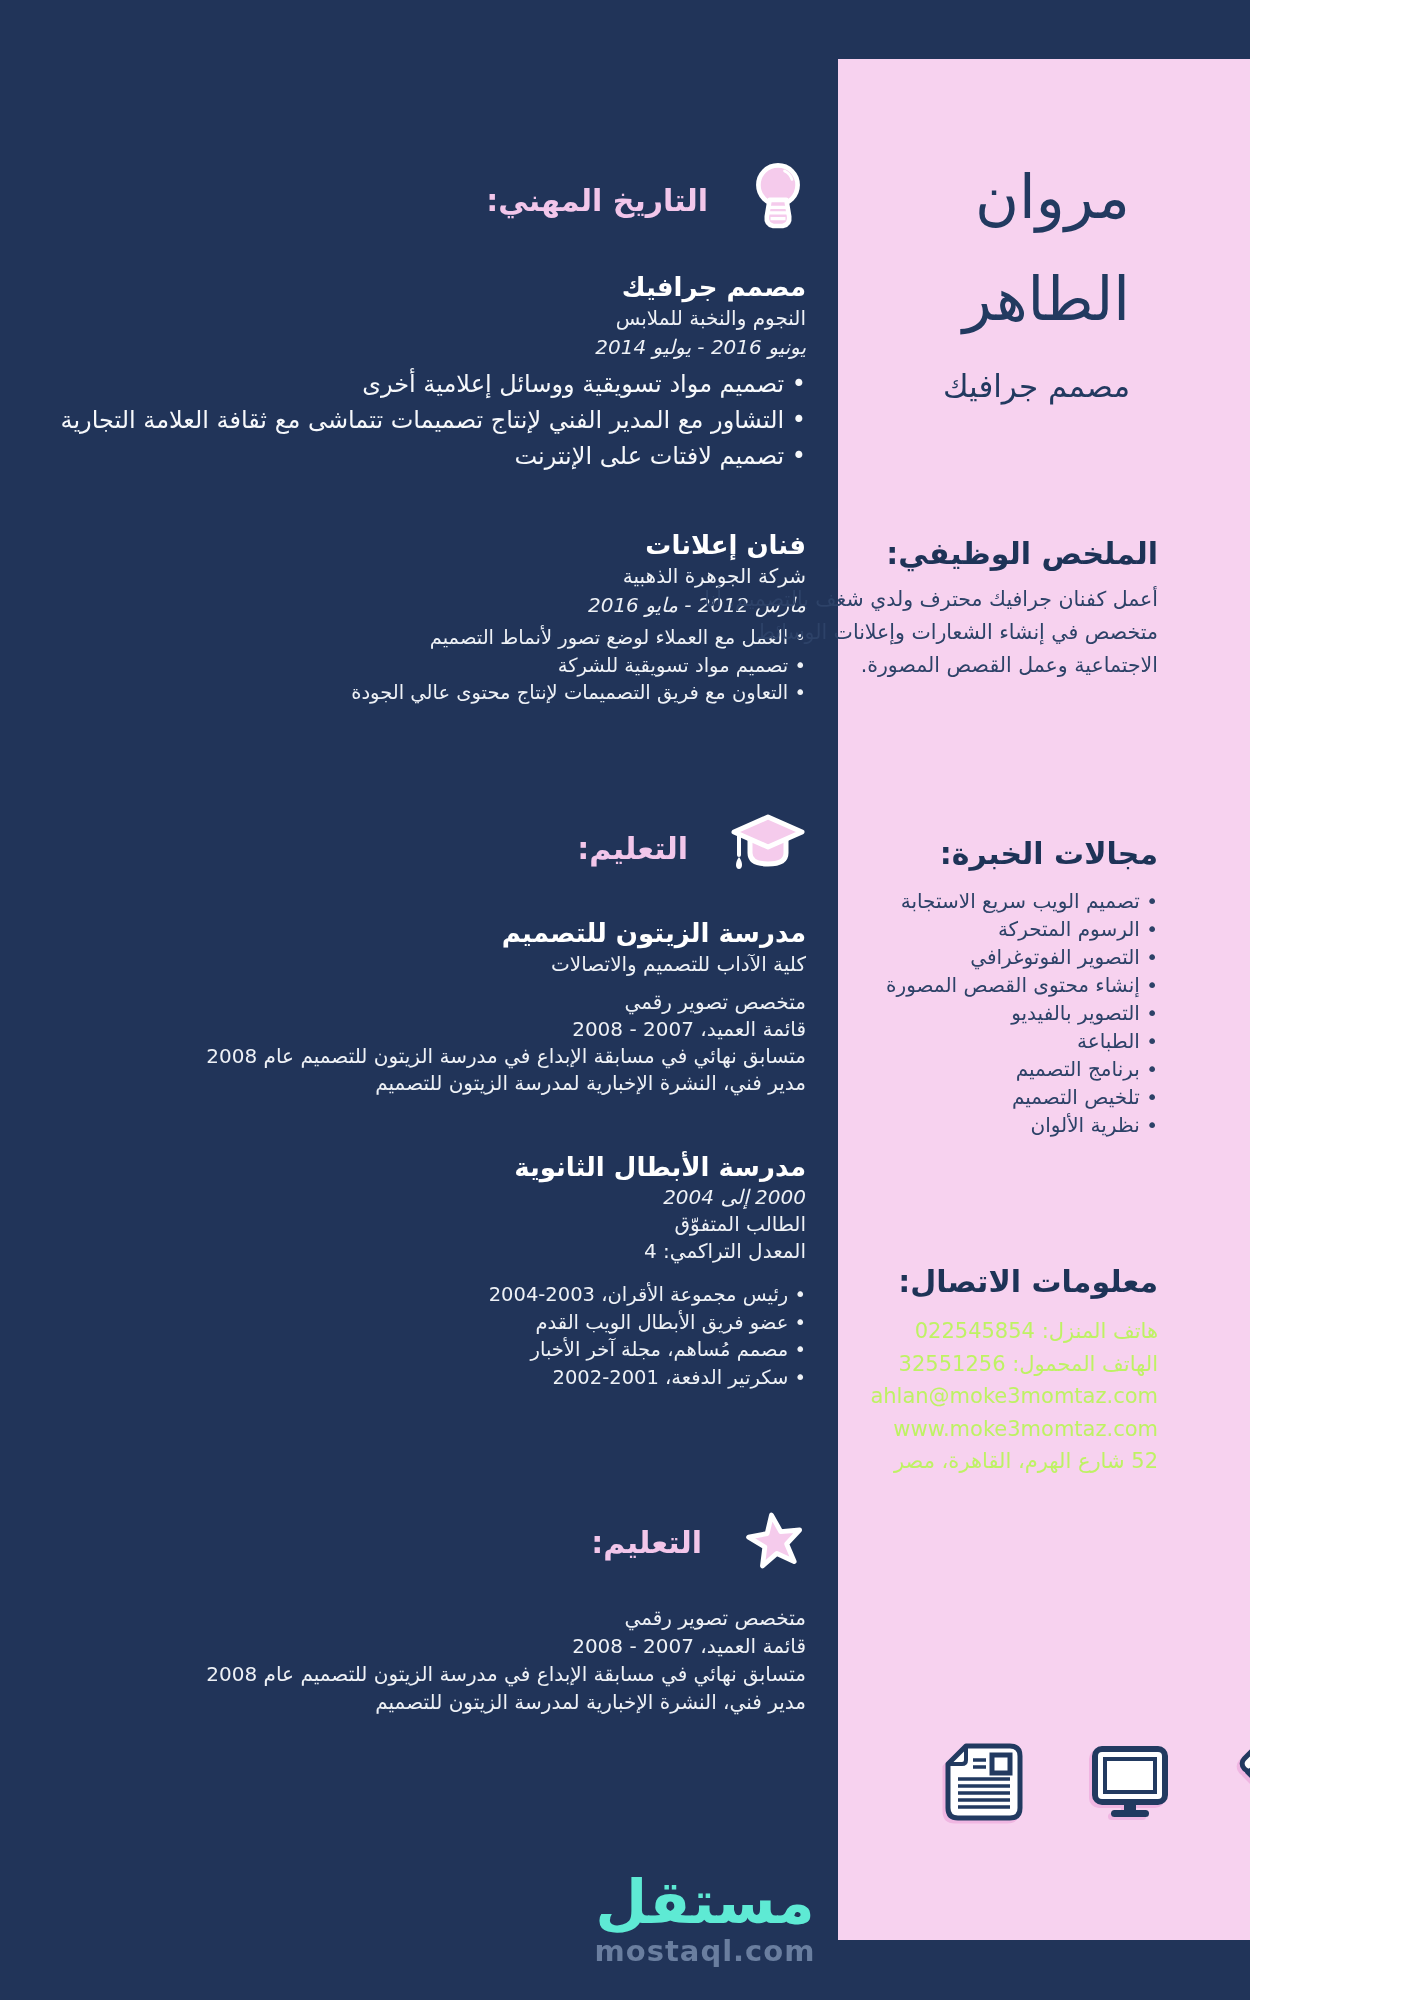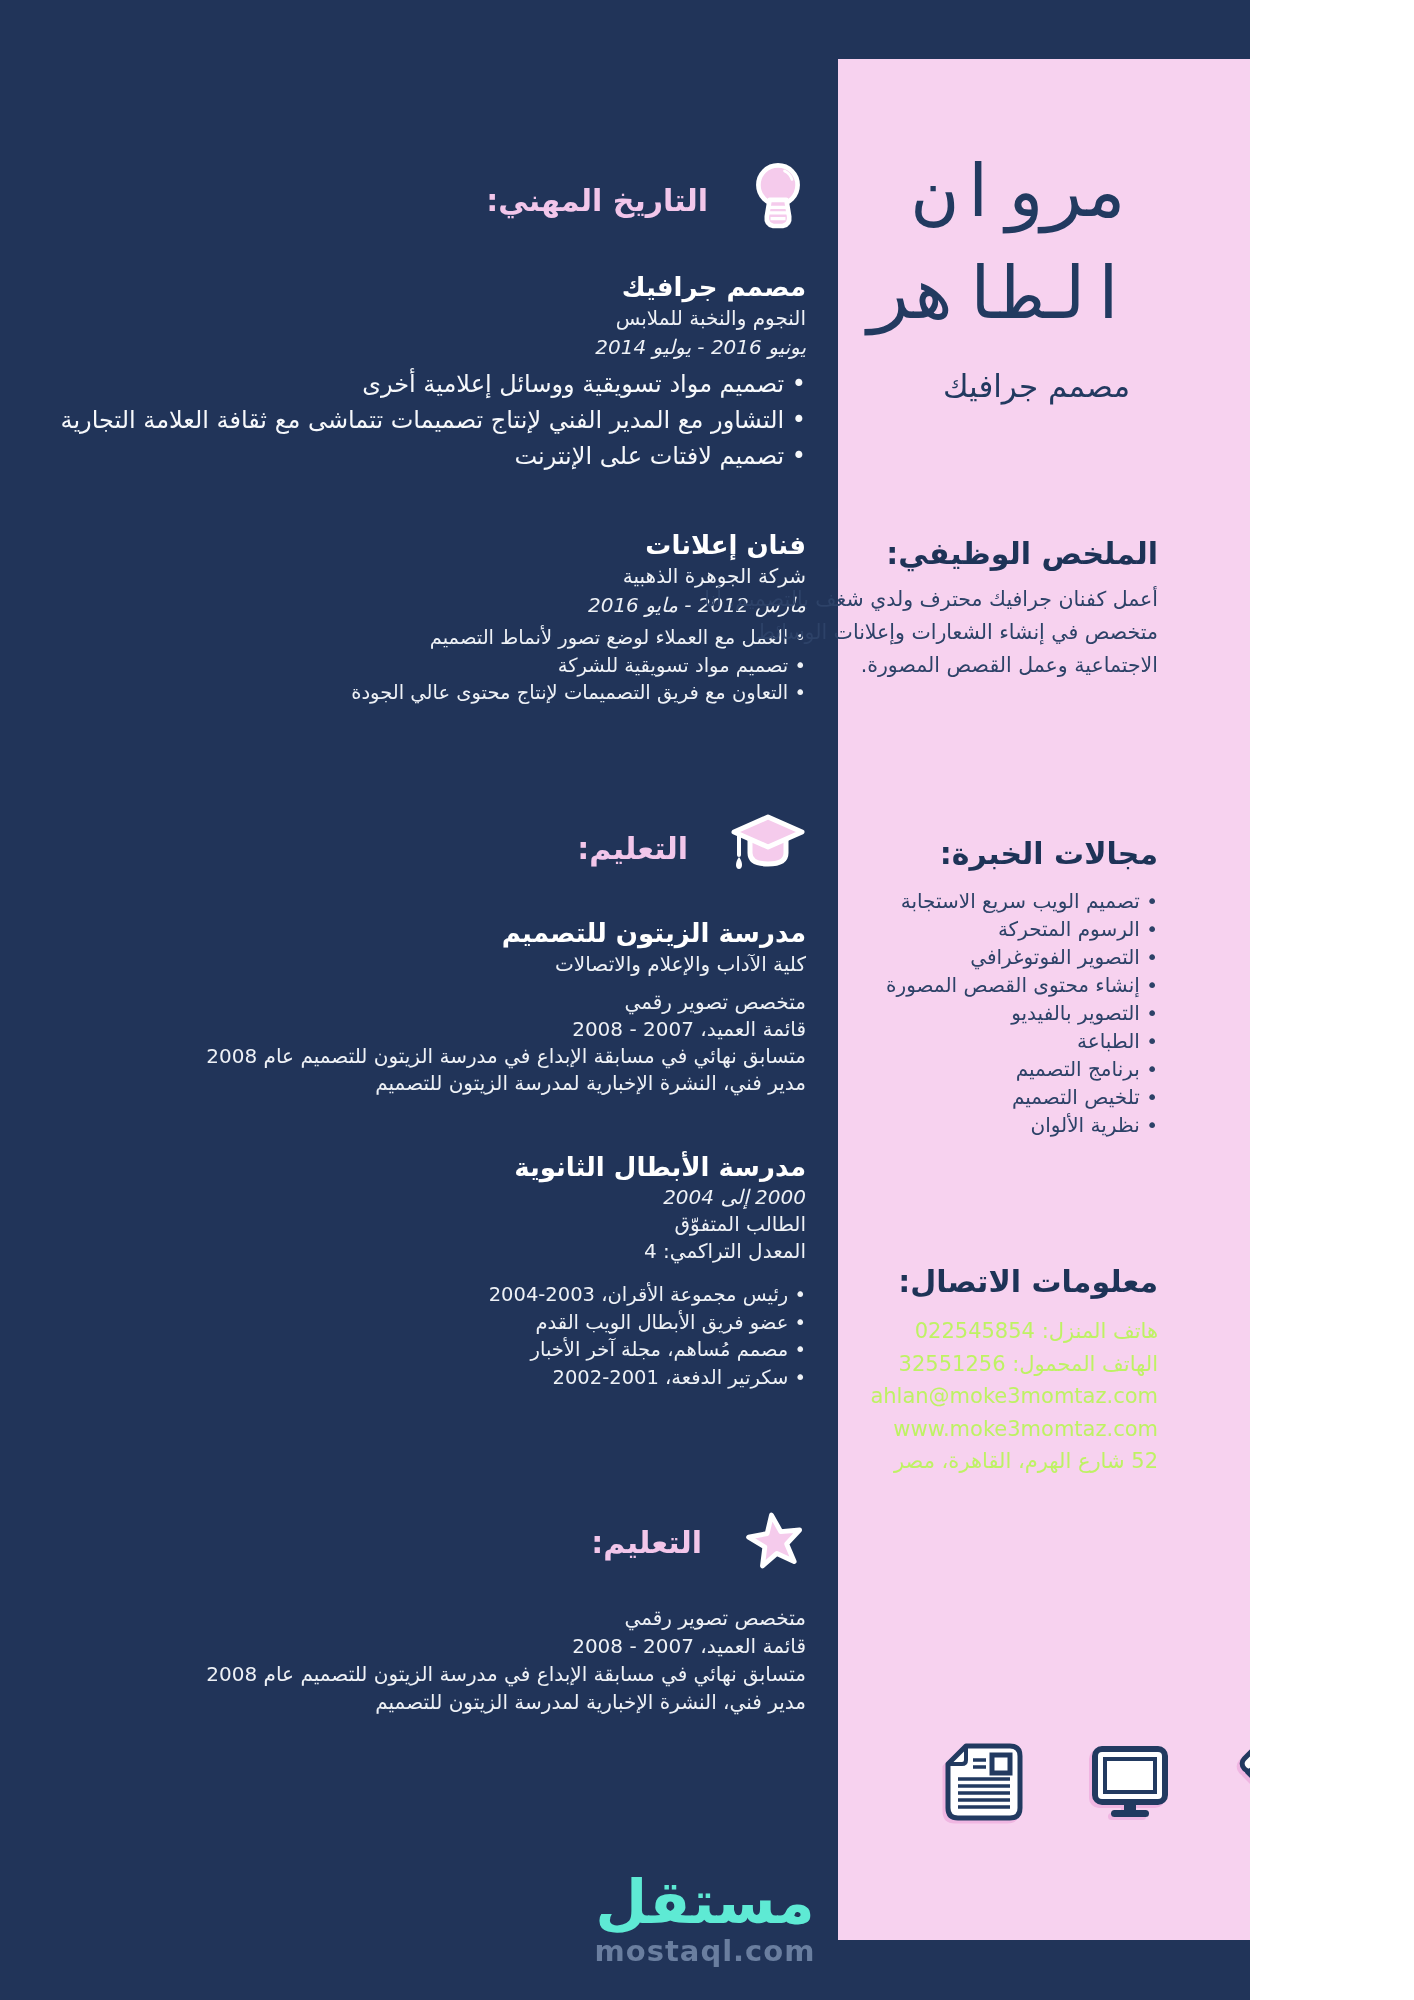--- a/index.html
+++ b/index.html
@@ -20,21 +20,21 @@
   .job-title { font-size:26px; font-weight:bold; color:#ffffff; line-height:34px; }
   .job-co    { font-size:20px; line-height:29px; color:#eef1f6; }
   .job-date  { font-size:20px; line-height:29px; font-style:italic; color:#eef1f6; }
   .bullets-lg { font-size:24px; line-height:36px; color:#f6f8fb; }
   .bullets-sm { font-size:19.5px; line-height:27.5px; color:#eef1f6; }
   .bullet::before { content:"• "; }
   .school-line { font-size:20px; line-height:27px; color:#eef1f6; }
   .school-gap { height:10px; }
 
   
-  .big-name { right:120px; top:146px; font-size:72px; line-height:102px; color:#223a60; direction:rtl; text-align:right; white-space:nowrap;font-family:Liberation Mono, monospace; }
+  .big-name { right:120px; top:146px; font-size:60px; line-height:102px; color:#223a60; direction:rtl; text-align:right; white-space:nowrap; }
   .role { right:120px; top:368px; font-size:31px; color:#223a60; direction:rtl; }
   .p-title { font-size:30px; font-weight:bold; color:#1e3357; letter-spacing:1px; }
   .p-body  { font-size:20.5px; line-height:33px; color:#2d4268; }
   .skill-line { font-size:20px; line-height:28px; color:#2d4268; }
   .contact-line { font-size:21px; line-height:32.5px; color:#bef264; }
   .mb12 { margin-bottom:12px; } .mb16 { margin-bottom:16px; }
 
   
   .icon-row { left:942px; top:1740px; display:flex; gap:62px; align-items:center; }
   .icon-row svg { filter: drop-shadow(-3px 3px 0 rgba(238,178,224,0.9)); }
@@ -92,21 +92,21 @@
         <polygon points="38,4 72,19 38,34 4,19" fill="#f5cbec" stroke="#ffffff" stroke-width="5" stroke-linejoin="round"></polygon>
         <path d="M9 22 L9 42" stroke="#ffffff" stroke-width="4" stroke-linecap="round"></path>
         <path d="M9 44 C13 49 13 56 9 56 C5 56 5 49 9 44 Z" fill="#ffffff"></path>
       </svg>
     </span>
     <span class="sec-title">التعليم:</span>
   </div>
 
   <div class="abs lcol" style="top:916px;">
     <div class="job-title">مدرسة الزيتون للتصميم</div>
-    <div class="job-co">كلية الآداب والإعلام والاتصالات</div>
+    <div class="job-co">كلية الآداب للتصميم والاتصالات</div>
     <div class="school-gap"></div>
     <div class="school-line">متخصص تصوير رقمي</div>
     <div class="school-line">قائمة العميد، 2007 - 2008</div>
     <div class="school-line">متسابق نهائي في مسابقة الإبداع في مدرسة الزيتون للتصميم عام 2008</div>
     <div class="school-line">مدير فني، النشرة الإخبارية لمدرسة الزيتون للتصميم</div>
   </div>
 
   <div class="abs lcol" style="top:1150px;">
     <div class="job-title">مدرسة الأبطال الثانوية</div>
     <div class="job-date" style="line-height:27px;">2000 إلى 2004</div>

